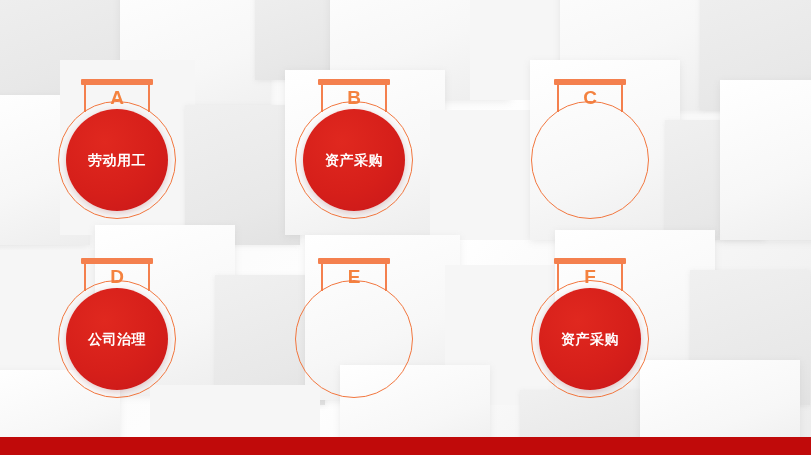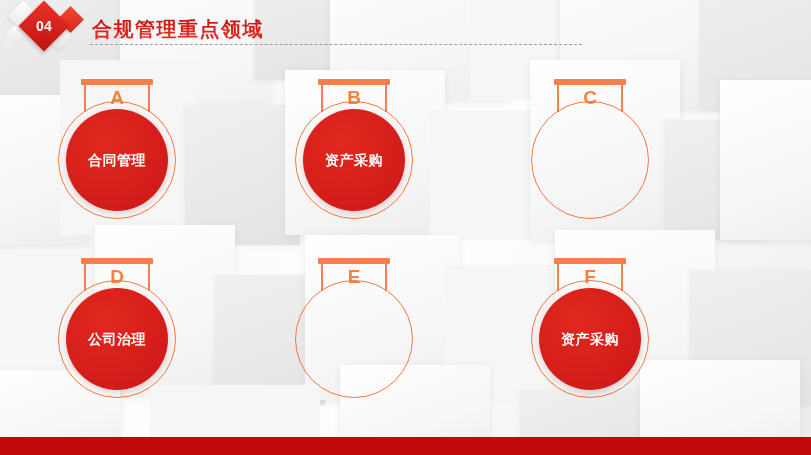--- a/index.html
+++ b/index.html
@@ -256,44 +256,29 @@
     <div class="bg-sq" style="left:555px;  top:230px;  width:160px; height:175px;"></div>
     <div class="bg-sq dark" style="left:690px;  top:270px;  width:120px; height:135px;"></div>
 
     <div class="bg-sq" style="left:-10px;  top:370px;  width:130px; height:90px;"></div>
     <div class="bg-sq flat" style="left:150px;  top:385px;  width:170px; height:80px;"></div>
     <div class="bg-sq" style="left:340px;  top:365px;  width:150px; height:95px;"></div>
     <div class="bg-sq dark" style="left:520px;  top:390px;  width:130px; height:75px;"></div>
     <div class="bg-sq" style="left:640px;  top:360px;  width:160px; height:100px;"></div>
   </div>
 
-  <div class="header">
-
-    <div class="logo-wrap">
-      <div class="dia dia-g1"></div>
-      <div class="dia dia-g3"></div>
-      <div class="dia dia-g4"></div>
-      <div class="dia dia-g2"></div>
-      <div class="dia dia-small-red"></div>
-      <div class="dia dia-main"></div>
-      <div class="logo-num">04</div>
-    </div>
-
-    <div class="title">合规管理重点领域</div>
-    <div class="title-rule"></div>
-  </div>
 
   <div class="node" style="left:58px;  top:79px;">
     <div class="bar"></div>
     <div class="stem-left"></div>
     <div class="stem-right"></div>
     <div class="letter">A</div>
     <div class="ring"></div>
     <div class="disc">
-      <span class="disc-label">合同管理</span>
+      <span class="disc-label">劳动用工</span>
     </div>
   </div>
 
   <div class="node" style="left:295px; top:79px;">
     <div class="bar"></div>
     <div class="stem-left"></div>
     <div class="stem-right"></div>
     <div class="letter">B</div>
     <div class="ring"></div>
     <div class="disc">

